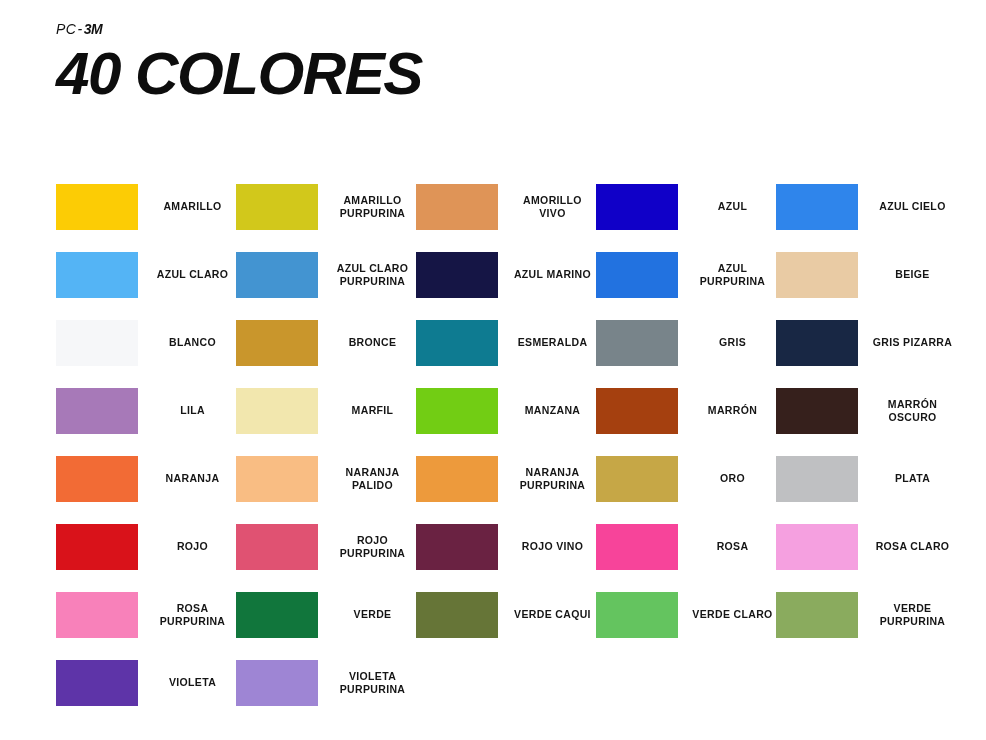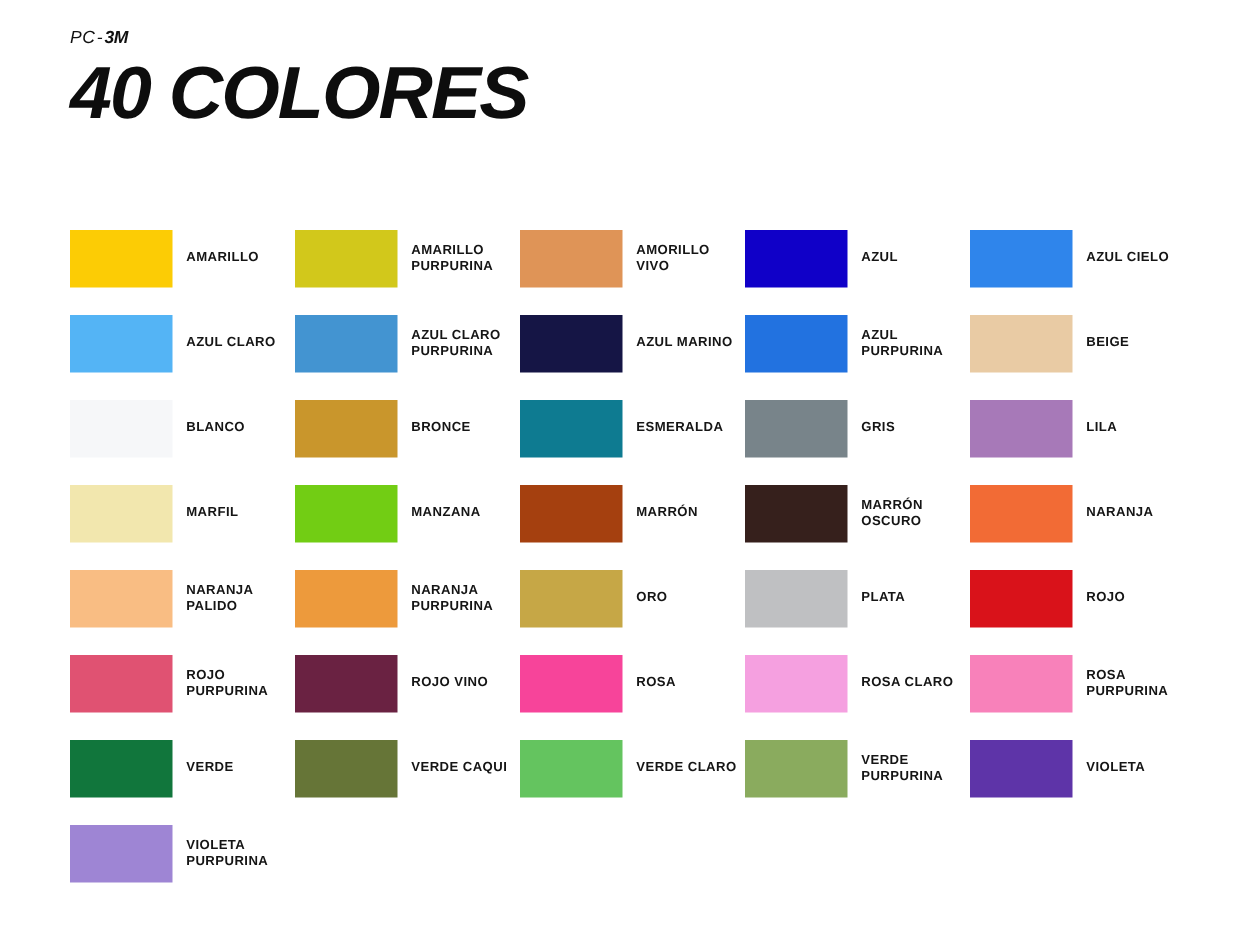--- a/index.html
+++ b/index.html
@@ -53,20 +53,21 @@
 
   
   #swatch-grid {
     position: absolute;
     left: 56px;
     top: 173px;
     width: 900px;
     display: grid;
     grid-template-columns: repeat(5, 180px);
     grid-auto-rows: 68px;
+    text-align: center;
   }
   .swatch-cell {
     display: flex;
     align-items: center;
     gap: 0;
   }
   .swatch-chip {
     width: 82px;
     height: 46px;
     flex: 0 0 82px;
@@ -149,20 +150,24 @@
     </div>
     <div class="swatch-cell">
       <div class="swatch-chip" style="background-color: rgb(14, 123, 145);"></div>
       <div class="swatch-label">ESMERALDA</div>
     </div>
     <div class="swatch-cell">
       <div class="swatch-chip" style="background-color: rgb(120, 132, 138);"></div>
       <div class="swatch-label">GRIS</div>
     </div>
     <div class="swatch-cell">
+      <div class="swatch-chip" style="background-color: rgb(24, 39, 68);"></div>
+      <div class="swatch-label">GRIS PIZARRA</div>
+    </div>
+    <div class="swatch-cell">
       <div class="swatch-chip" style="background-color: rgb(167, 121, 184);"></div>
       <div class="swatch-label">LILA</div>
     </div>
     <div class="swatch-cell">
       <div class="swatch-chip" style="background-color: rgb(242, 231, 174);"></div>
       <div class="swatch-label">MARFIL</div>
     </div>
     <div class="swatch-cell">
       <div class="swatch-chip" style="background-color: rgb(114, 205, 20);"></div>
       <div class="swatch-label">MANZANA</div>

